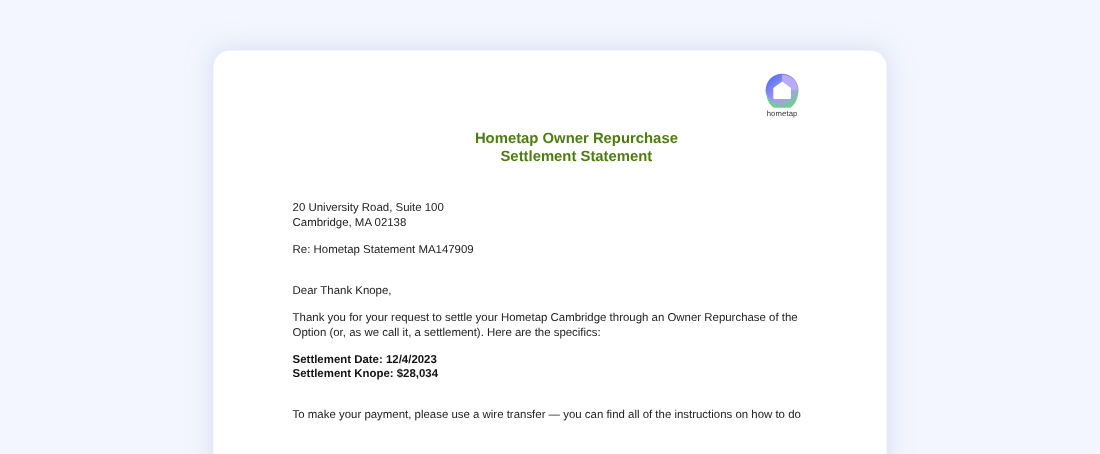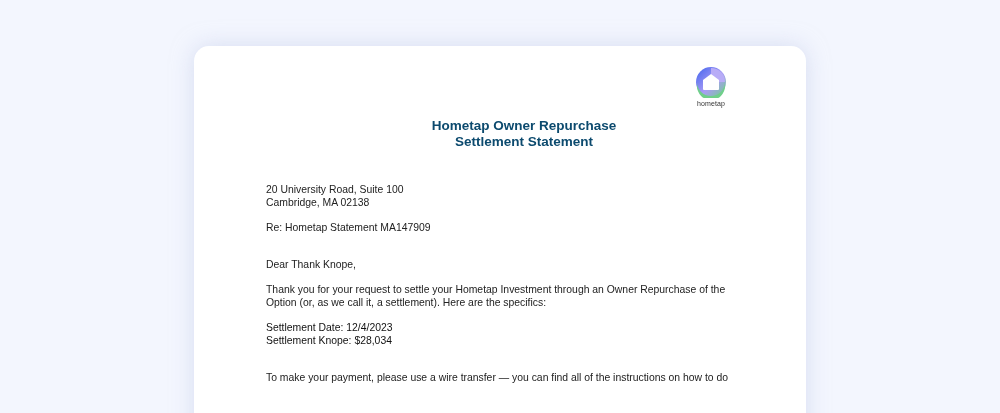--- a/index.html
+++ b/index.html
@@ -22,30 +22,30 @@
     }
     .logo {
       position: absolute; left: 497px; top: 20px; width: 40px; text-align: center;
     }
     .logo svg { display: block; margin: 0 auto; }
     .logo-text {
       font-size: 7px; color: #333; margin-top: 2px; letter-spacing: 0.1px;
     }
     .title {
       position: absolute; left: 0; right: 0; top: 72px;
-      text-align: center; font-weight: bold; font-size: 13.5px; line-height: 16px; color: #0c4a6e; padding-left: 48px;
+      text-align: center; font-weight: bold; font-size: 13.5px; line-height: 16px; color: #4d7c0f; padding-left: 48px;
     }
     .body {
       position: absolute; left: 72px; top: 137px; width: 470px;
       font-size: 10.4px; line-height: 13px; color: #222;
     }
     .body p { margin: 0; }
     .gap1 { height: 12px; }
     .gap2 { height: 24px; }
-    .b { font-weight: normal; color: #111; }
+    .b { font-weight: bold; color: #111; }
   </style>
 </head>
 <body>
 
 <div class="frame"></div>
 
 <div class="card">
   <div class="logo">
     <svg width="32" height="32" viewBox="0 0 32 32">
       <defs>
@@ -69,21 +69,21 @@
   </div>
 
   <div class="body">
     <p>20 University Road, Suite 100</p>
     <p>Cambridge, MA 02138</p>
     <div class="gap1"></div>
     <p>Re: Hometap Statement MA147909</p>
     <div class="gap2"></div>
     <p>Dear Thank Knope,</p>
     <div class="gap1"></div>
-    <p>Thank you for your request to settle your Hometap Investment through an Owner Repurchase of the Option (or, as we call it, a settlement). Here are the specifics:</p>
+    <p>Thank you for your request to settle your Hometap Cambridge through an Owner Repurchase of the Option (or, as we call it, a settlement). Here are the specifics:</p>
     <div class="gap1"></div>
     <p class="b">
       <span>Settlement Date:</span>
       <span>12/4/2023</span>
     </p>
     <p class="b">
       <span>Settlement Knope:</span>
       <span>$28,034</span>
     </p>
     <div class="gap1"></div>

